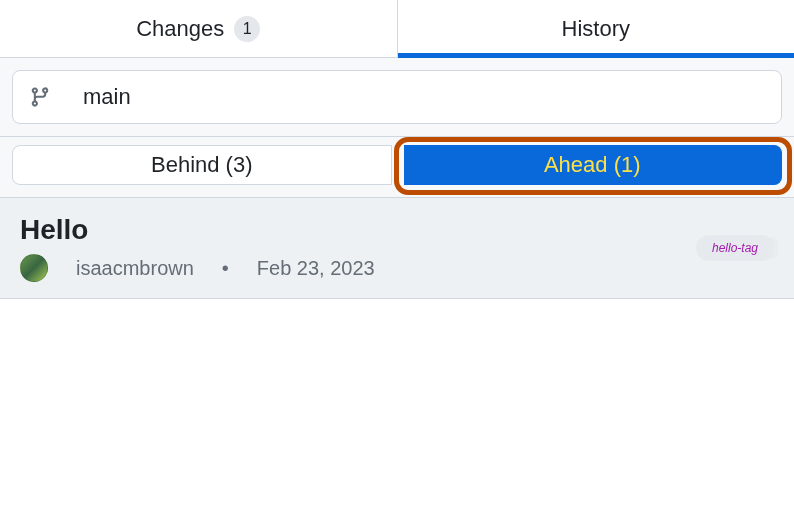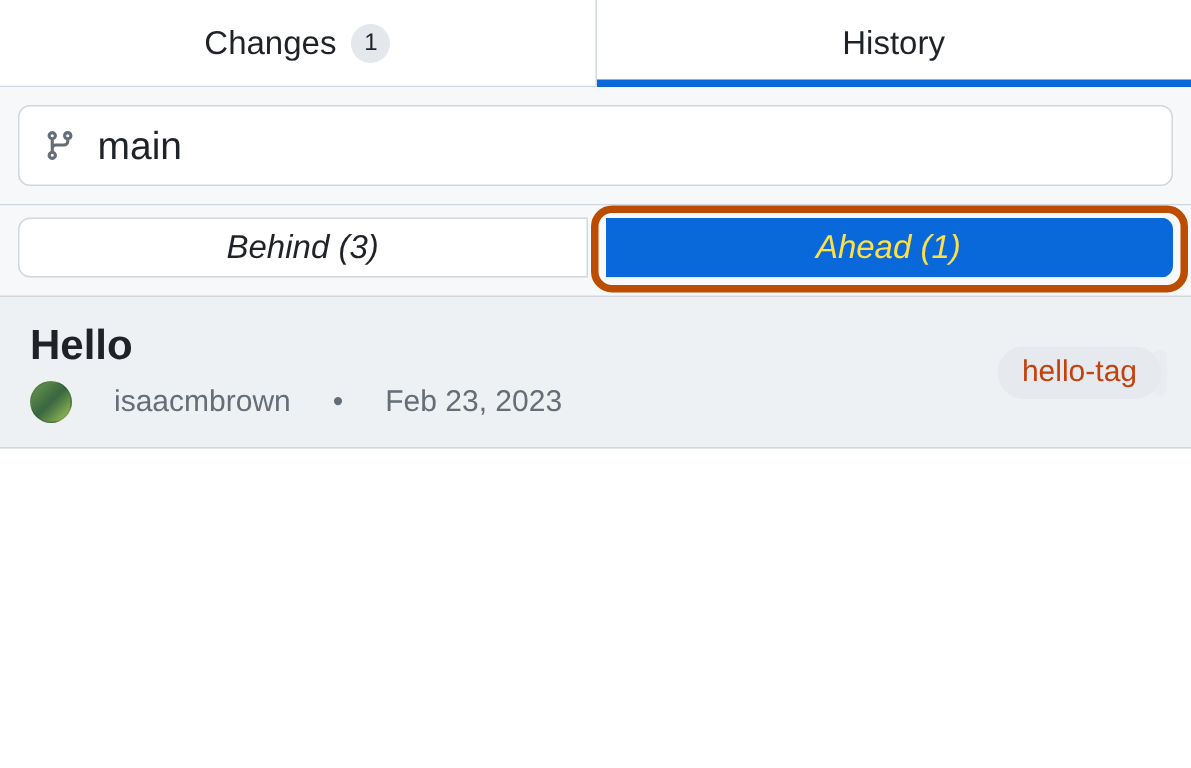--- a/index.html
+++ b/index.html
@@ -8,38 +8,38 @@
 
   
   .tabs { display: flex; height: 58px; border-bottom: 1px solid #d0d7de; }
   .tab { flex: 1; display: flex; align-items: center; justify-content: center; gap: 10px; font-size: 22px; cursor: pointer; position: relative; border-right: 1px solid #d0d7de; background: #fff; }
   .tab:last-child { border-right: none; }
   .tab.active::after { content: ""; position: absolute; left: 0; right: 0; bottom: -1px; height: 5px; background: #0969da; }
   .badge { display: inline-flex; align-items: center; justify-content: center; min-width: 26px; height: 26px; border-radius: 13px; background: #e4e7eb; font-size: 16px; font-weight: 500; color: #1f2328; padding: 0 8px; }
 
   
   .branchbar { padding: 12px 12px; background: #f6f8fa; border-bottom: 1px solid #d0d7de; }
-  .branch-input { display: flex; align-items: center; gap: 14px; height: 54px; border: 1px solid #d0d7de; border-radius: 8px; background: #fff; padding: 0 16px; font-size: 26px; color: #1f2328; }
+  .branch-input { display: flex; align-items: center; gap: 32px; height: 54px; border: 1px solid #d0d7de; border-radius: 8px; background: #fff; padding: 0 16px; font-size: 22px; color: #1f2328; }
   .branch-input svg { flex-shrink: 0; }
 
   
-  .segwrap { display: flex; padding: 8px 12px 12px; gap: 12px; background: #f6f8fa; border-bottom: 1px solid #d0d7de; position: relative; font-style: italic; }
+  .segwrap { display: flex; padding: 8px 12px 12px; gap: 12px; background: #f6f8fa; border-bottom: 1px solid #d0d7de; position: relative; }
   .seg { flex: 1; height: 40px; display: flex; align-items: center; justify-content: center; font-size: 22px; border: 1px solid #d0d7de; background: #fff; cursor: pointer; }
   .seg.left { border-radius: 8px 0 0 8px; }
   .seg.right { border-radius: 0 8px 8px 0; border-left: none; }
   .seg.active { background: #0969da; color: #fde047; border-color: #0969da; }
   .highlight-ring { position: absolute; border: 5px solid #bc4c00; border-radius: 14px; pointer-events: none; }
 
   
   .commit { display: flex; align-items: center; padding: 16px 20px; background: #eef1f4; border-bottom: 1px solid #d0d7de; }
   .commit-main { flex: 1; display: flex; flex-direction: column; gap: 8px; }
   .commit-title { font-size: 28px; font-weight: 600; }
   .commit-meta { display: flex; align-items: center; gap: 28px; font-size: 20px; color: #656d76; }
   .avatar { width: 28px; height: 28px; border-radius: 50%; background: linear-gradient(135deg,#6a994e 0%,#386641 50%,#a7c957 100%); flex-shrink: 0; border: 1px solid rgba(0,0,0,0.1); }
-  .tag-pill { background: #e6e9ed; border-radius: 18px; padding: 6px 16px; font-size: 20px; color: #c2410c; position: relative; }
+  .tag-pill { background: #e6e9ed; border-radius: 18px; padding: 6px 16px; font-size: 12px; color: #a21caf; position: relative; font-style: italic; }
   .tag-pill::after { content: ""; position: absolute; right: -4px; top: 2px; bottom: 2px; width: 10px; border-radius: 10px; background: #e6e9ed; opacity: 0.6; }
 </style>
 </head>
 <body>
 
 <div class="container">
 
   <div class="tabs">
     <div class="tab">
       <span>Changes</span>

